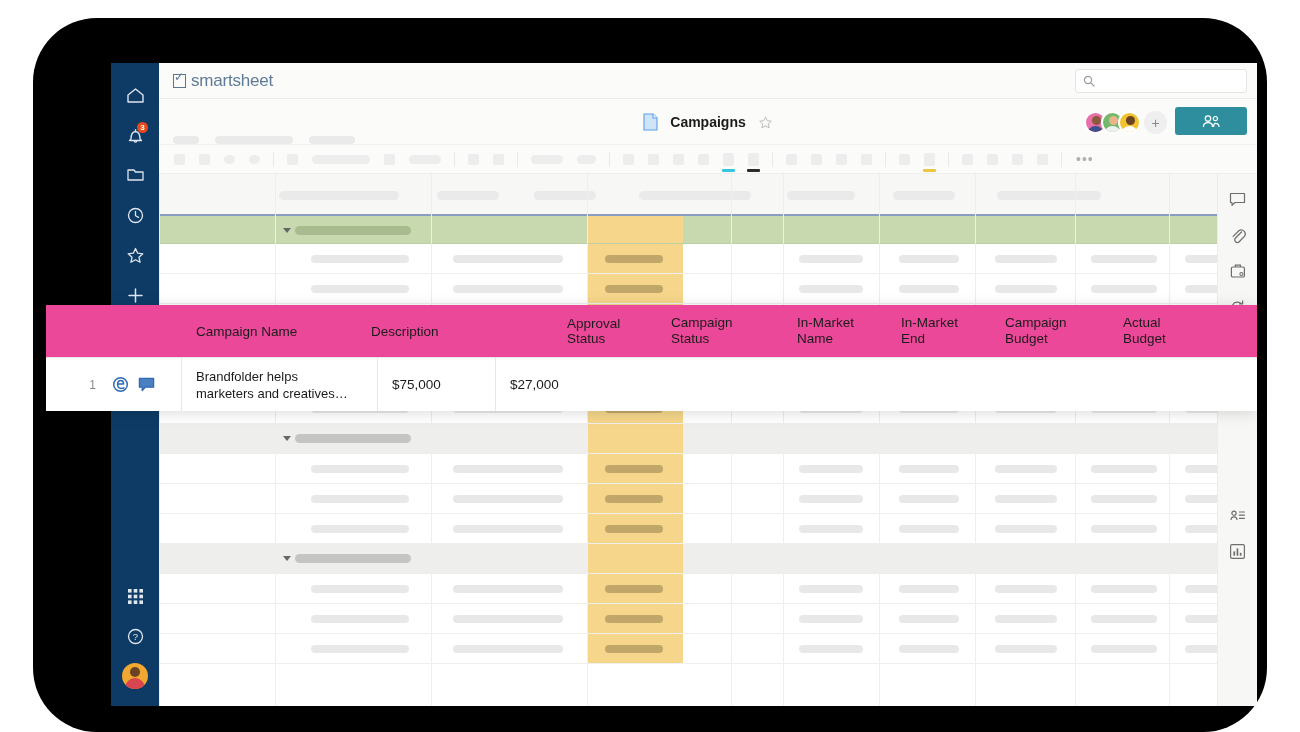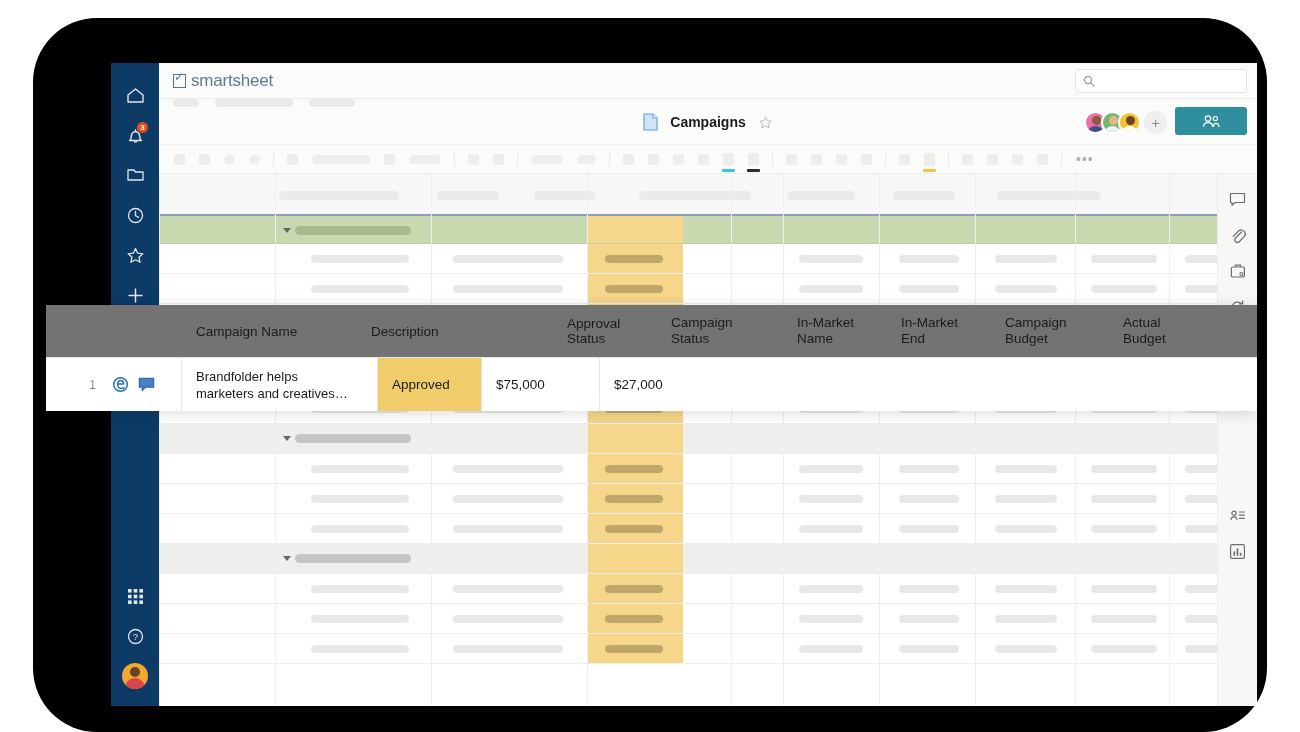--- a/index.html
+++ b/index.html
@@ -81,21 +81,21 @@
   }
   .searchbox input {
     border:none; outline:none; font-size:11px; width:140px; background:transparent;
     font-family: "Liberation Sans", sans-serif; color:#666; margin-left:4px;
   }
 
   
   .sheetbar {
     position:absolute; left:48px; top:36px; width:1098px; height:46px;
     background:#fbfbfa; border-bottom: 1px solid #f0f0ee;
-    display:flex; align-items:flex-start;
+    display:flex; align-items:flex-end;
   }
   .ph { background:#eaeaea; border-radius:7px; height:8px; display:inline-block; }
   .crumbs { display:flex; align-items:center; gap:16px; margin-left:14px; }
   .sheet-title-wrap {
     position:absolute; left:0; right:0; top:0; height:46px;
     display:flex; align-items:center; justify-content:center; gap:12px;
     pointer-events:none;
   }
   .sheet-title-wrap > * { pointer-events:auto; }
   .sheet-title { font-size:14px; font-weight:bold; color:#1b1b1b; }
@@ -163,21 +163,21 @@
   }
   .rail-ico { width:30px; height:30px; display:flex; align-items:center; justify-content:center; }
 
   
   .overlay {
     position:absolute; left:46px; top:305px; width:1211px; height:106px;
     background:#ffffff; box-shadow: 0 2px 14px rgba(0,0,0,0.14);
     display:flex; flex-direction:column;
   }
   .ov-head {
-    height:53px; background:#737373; display:flex; align-items:center;
+    height:53px; background:#ec4899; display:flex; align-items:center;
     border-bottom:1px solid #e6e6e4;
   }
   .ov-row { height:53px; background:#ffffff; display:flex; align-items:stretch; }
   .ov-cell {
     display:flex; align-items:center; font-size:13.5px; color:#1b1b1b;
     padding-left:14px; border-right:1px solid #e6e6e4; flex:none;
   }
   .ov-head .ov-cell { font-size:13.5px; color:#1b1b1b; border-right:none; }
   .ov-cell.lbl2 { line-height:16px; }
   .c-num { width:58px; justify-content:flex-end; padding-right:8px; color:#8a8a8a; font-size:12px; border-right:none; }
@@ -626,18 +626,17 @@
           <path d="M12 12 Q5.6 13.6 5.6 8.5 Q5.6 4.6 8.8 4.6 Q11.6 4.6 11.6 8 L6.2 8" fill="none" stroke="#2d6cb5" stroke-width="1.5" stroke-linecap="round" stroke-linejoin="round"></path>
         </svg>
         <svg width="17" height="16" viewBox="0 0 17 16">
           <path d="M1.4 1.4 H15.6 V10.2 H7.2 L4.2 13.6 V10.2 H1.4 Z" fill="#4a7fc1" stroke="#2d6cb5" stroke-width="1.3" stroke-linejoin="round"></path>
         </svg>
       </div>
       <div class="ov-cell c-desc">
         <div><span>Brandfolder helps</span><br>
         <span>marketers and creatives…</span></div>
       </div>
-      <div class="ov-cell c-appr ov-appr-fill">Approved</div>
       <div class="ov-cell c-plan">$75,000</div>
       <div class="ov-cell c-act">$27,000</div>
     </div>
   </div>
 </div>
 
 </body></html>

